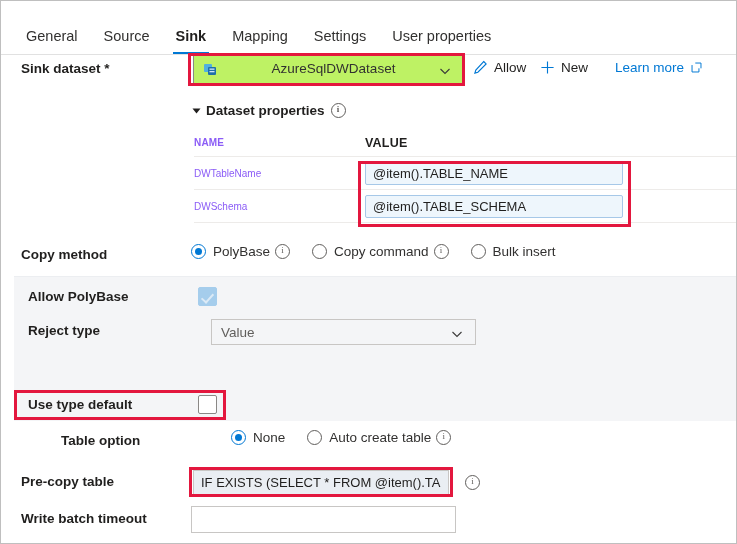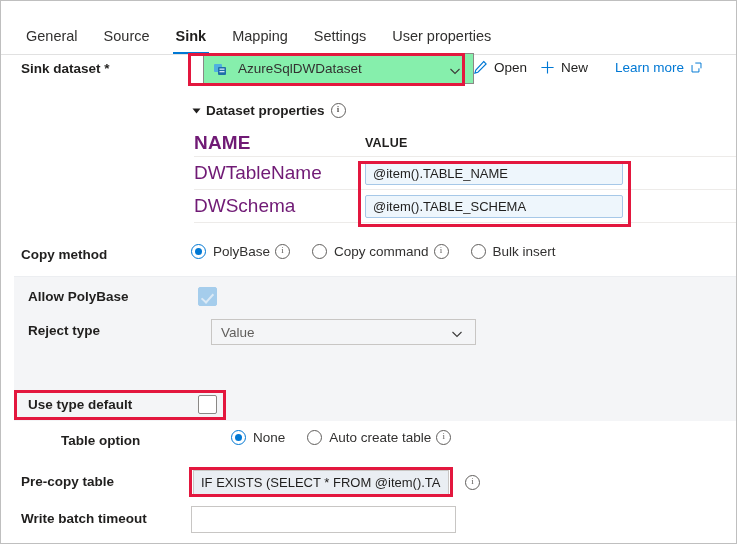--- a/index.html
+++ b/index.html
@@ -67,30 +67,30 @@
     font-weight: bold;
     color: #201f1e;
     white-space: nowrap;
   }
   .field-label.req::after {
     content: " *";
     font-weight: bold;
   }
 
   
-  #sink-dataset-row { left: 0; top: 52px; width: 665px; height: 34px; }
+  #sink-dataset-row { left: 0; top: 52px; width: 665px; height: 34px; text-align: center; }
   #sink-dataset-label { position: absolute; left: 20px; top: 8px; }
 
   .combo {
     position: absolute;
-    left: 202px; top: 0;
+    left: 192px; top: 0;
     width: 271px;
     height: 31px;
     border: 1px solid #8a8886;
-    background: #86efac;
+    background: #bef264;
     box-sizing: border-box;
     display: flex;
     align-items: center;
     cursor: pointer;
   }
   .combo .ds-icon {
     margin-left: 9px;
     width: 16px; height: 16px;
     position: relative;
     flex: none;
@@ -179,21 +179,21 @@
     font-weight: bold;
     color: #201f1e;
     letter-spacing: .2px;
   }
   .prop-row {
     display: flex;
     height: 32px;
     align-items: center;
     border-bottom: 1px solid #edebe9;
   }
-  .col-name  { width: 171px; flex: none; font-size: 19px; font-weight: normal; color: #701a75; }
+  .col-name  { width: 171px; flex: none; font-size: 10px; font-weight: normal; color: #8b5cf6; }
   .prop-head .col-name { font-weight: bold; }
   .col-value { flex: 1; }
   .prop-input {
     width: 258px;
     height: 23px;
     border: 1px solid #a6c8e8;
     border-radius: 2px;
     background: #eef6fc;
     font-family: "Liberation Sans", sans-serif;
     font-size: 13px;
@@ -388,21 +388,21 @@
         </svg>
       </span>
     </div>
 
     <div class="linkbtn" id="open-button">
       <span class="gl">
         <svg width="15" height="15" viewBox="0 0 16 16">
           <path d="M11.4 1.6 L14 4.2 L5.2 13 L2 14 L3 10.8 Z" fill="none" stroke="#0078d4" stroke-width="1.2"></path>
         </svg>
       </span>
-      <span>Open</span>
+      <span>Allow</span>
     </div>
 
     <div class="linkbtn" id="new-button">
       <span class="gl">
         <svg width="15" height="15" viewBox="0 0 16 16">
           <path d="M8 1.5 V14.5 M1.5 8 H14.5" stroke="#0078d4" stroke-width="1.2"></path>
         </svg>
       </span>
       <span>New</span>
     </div>

